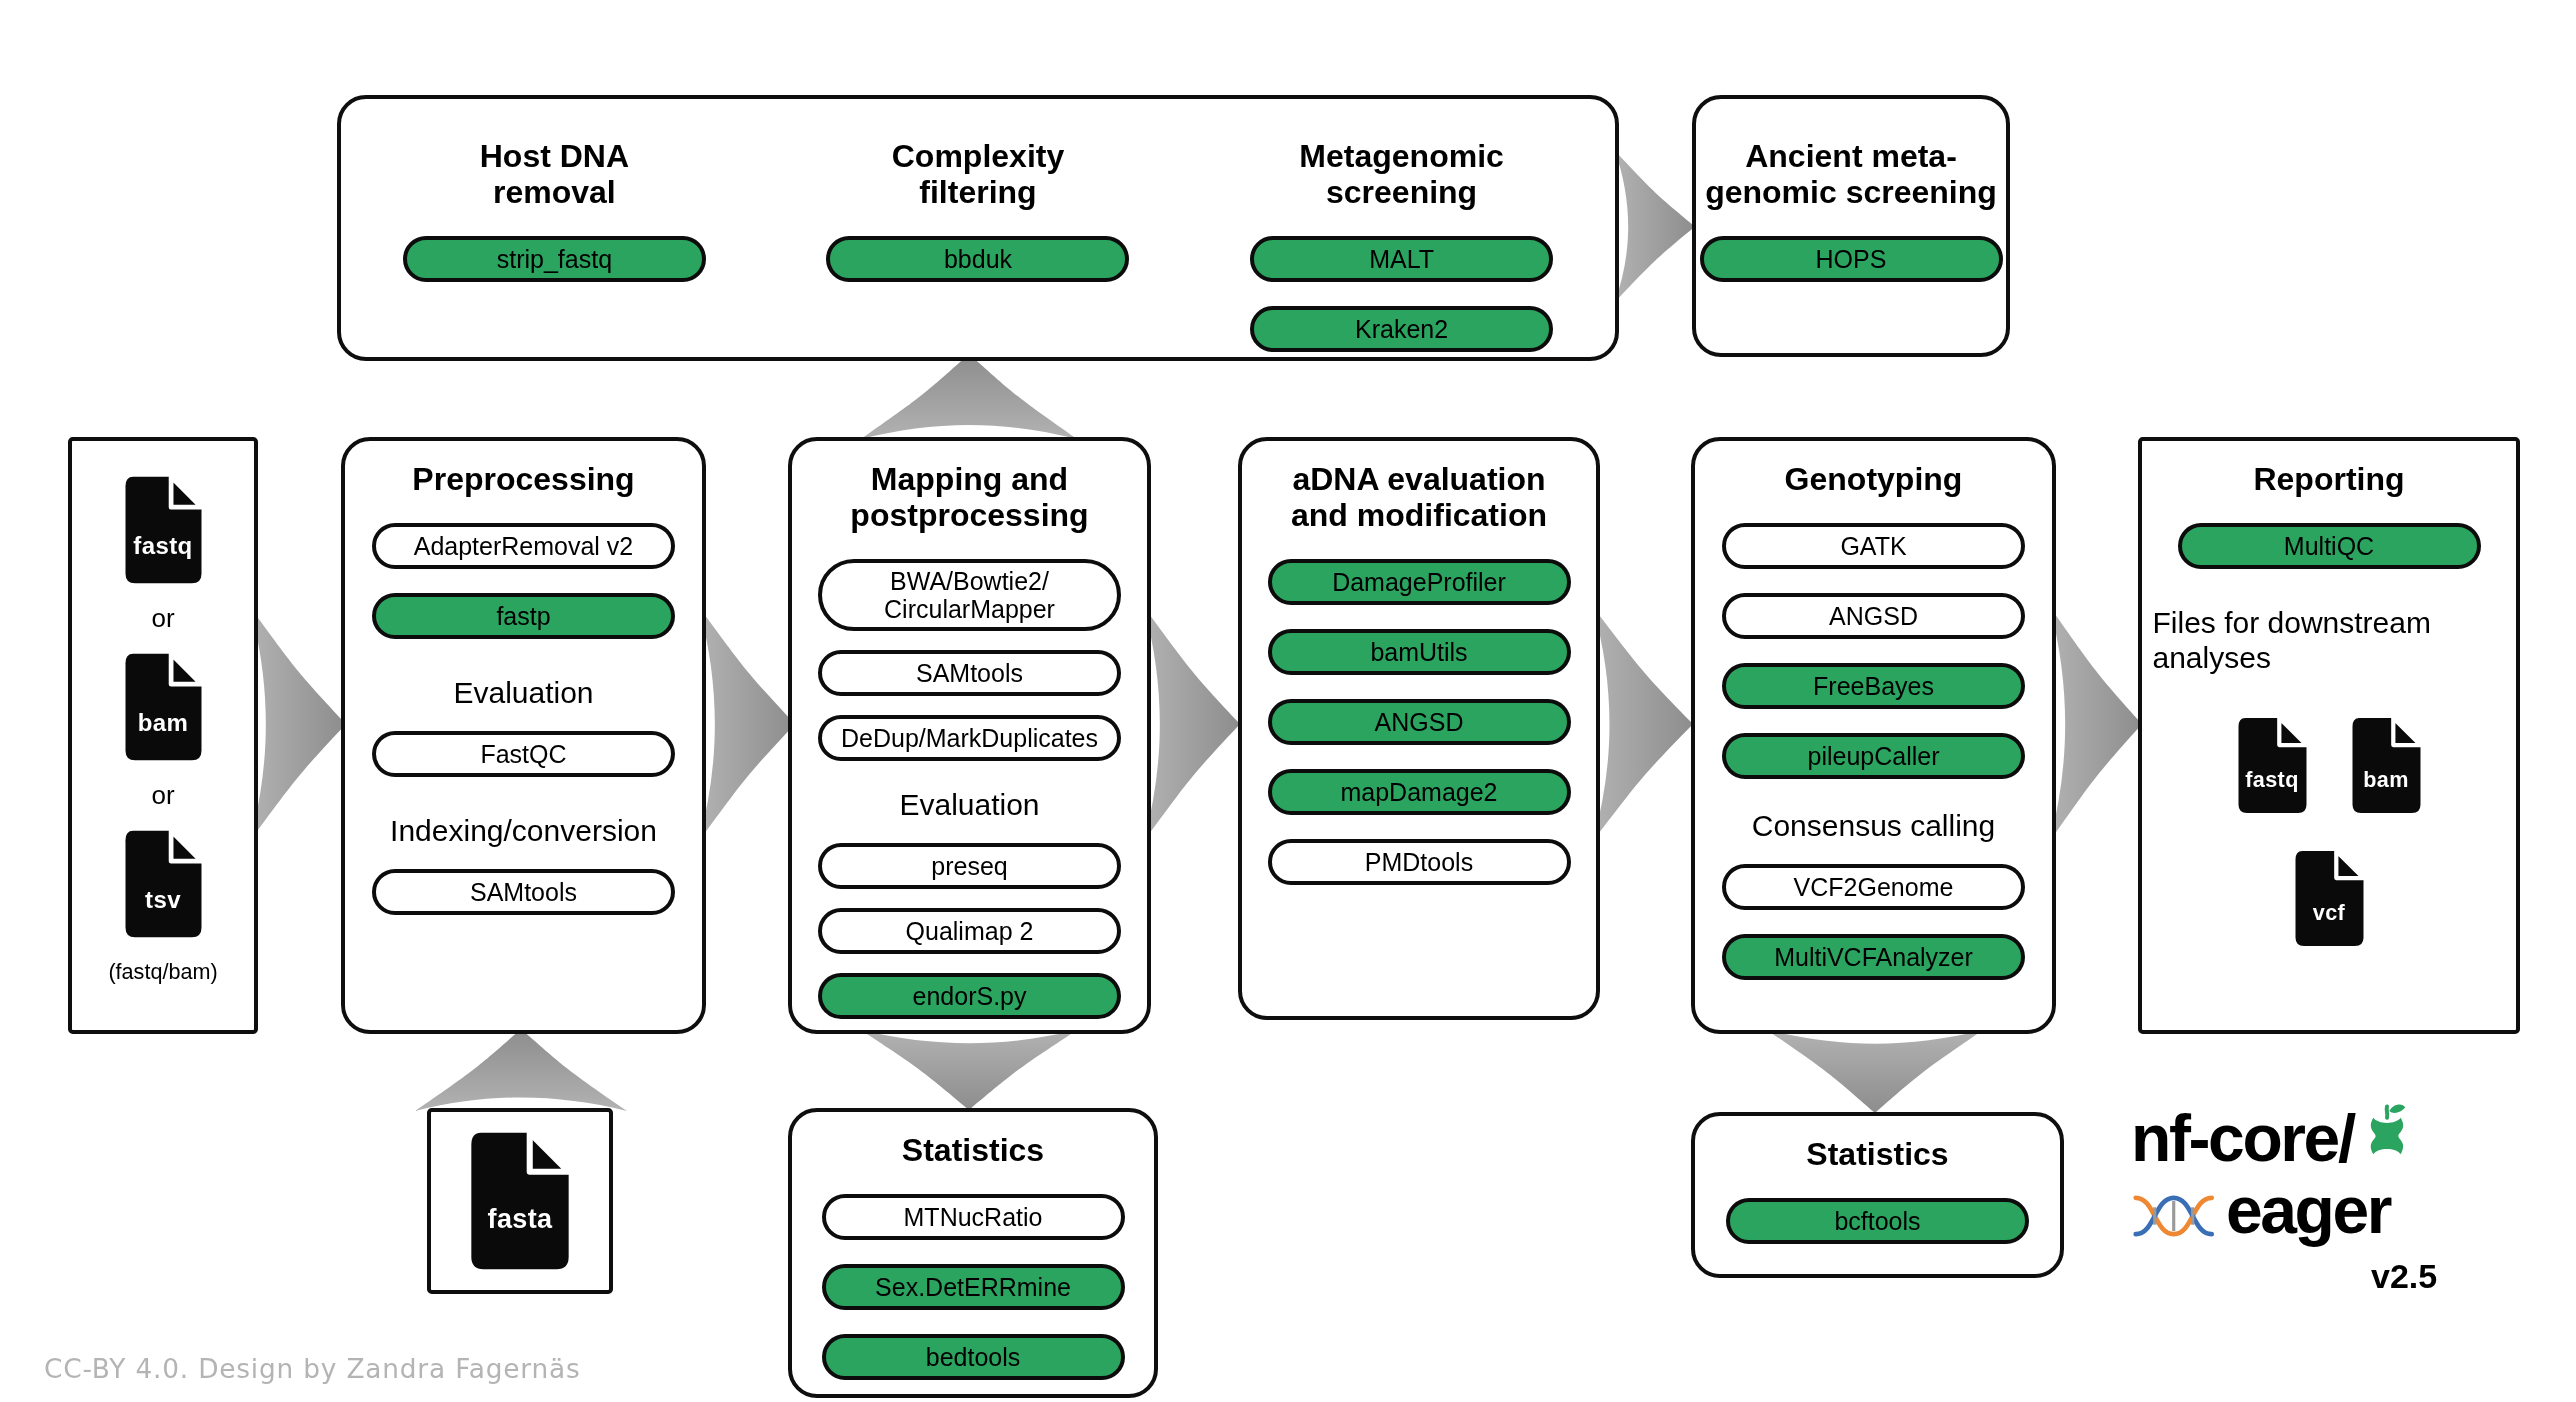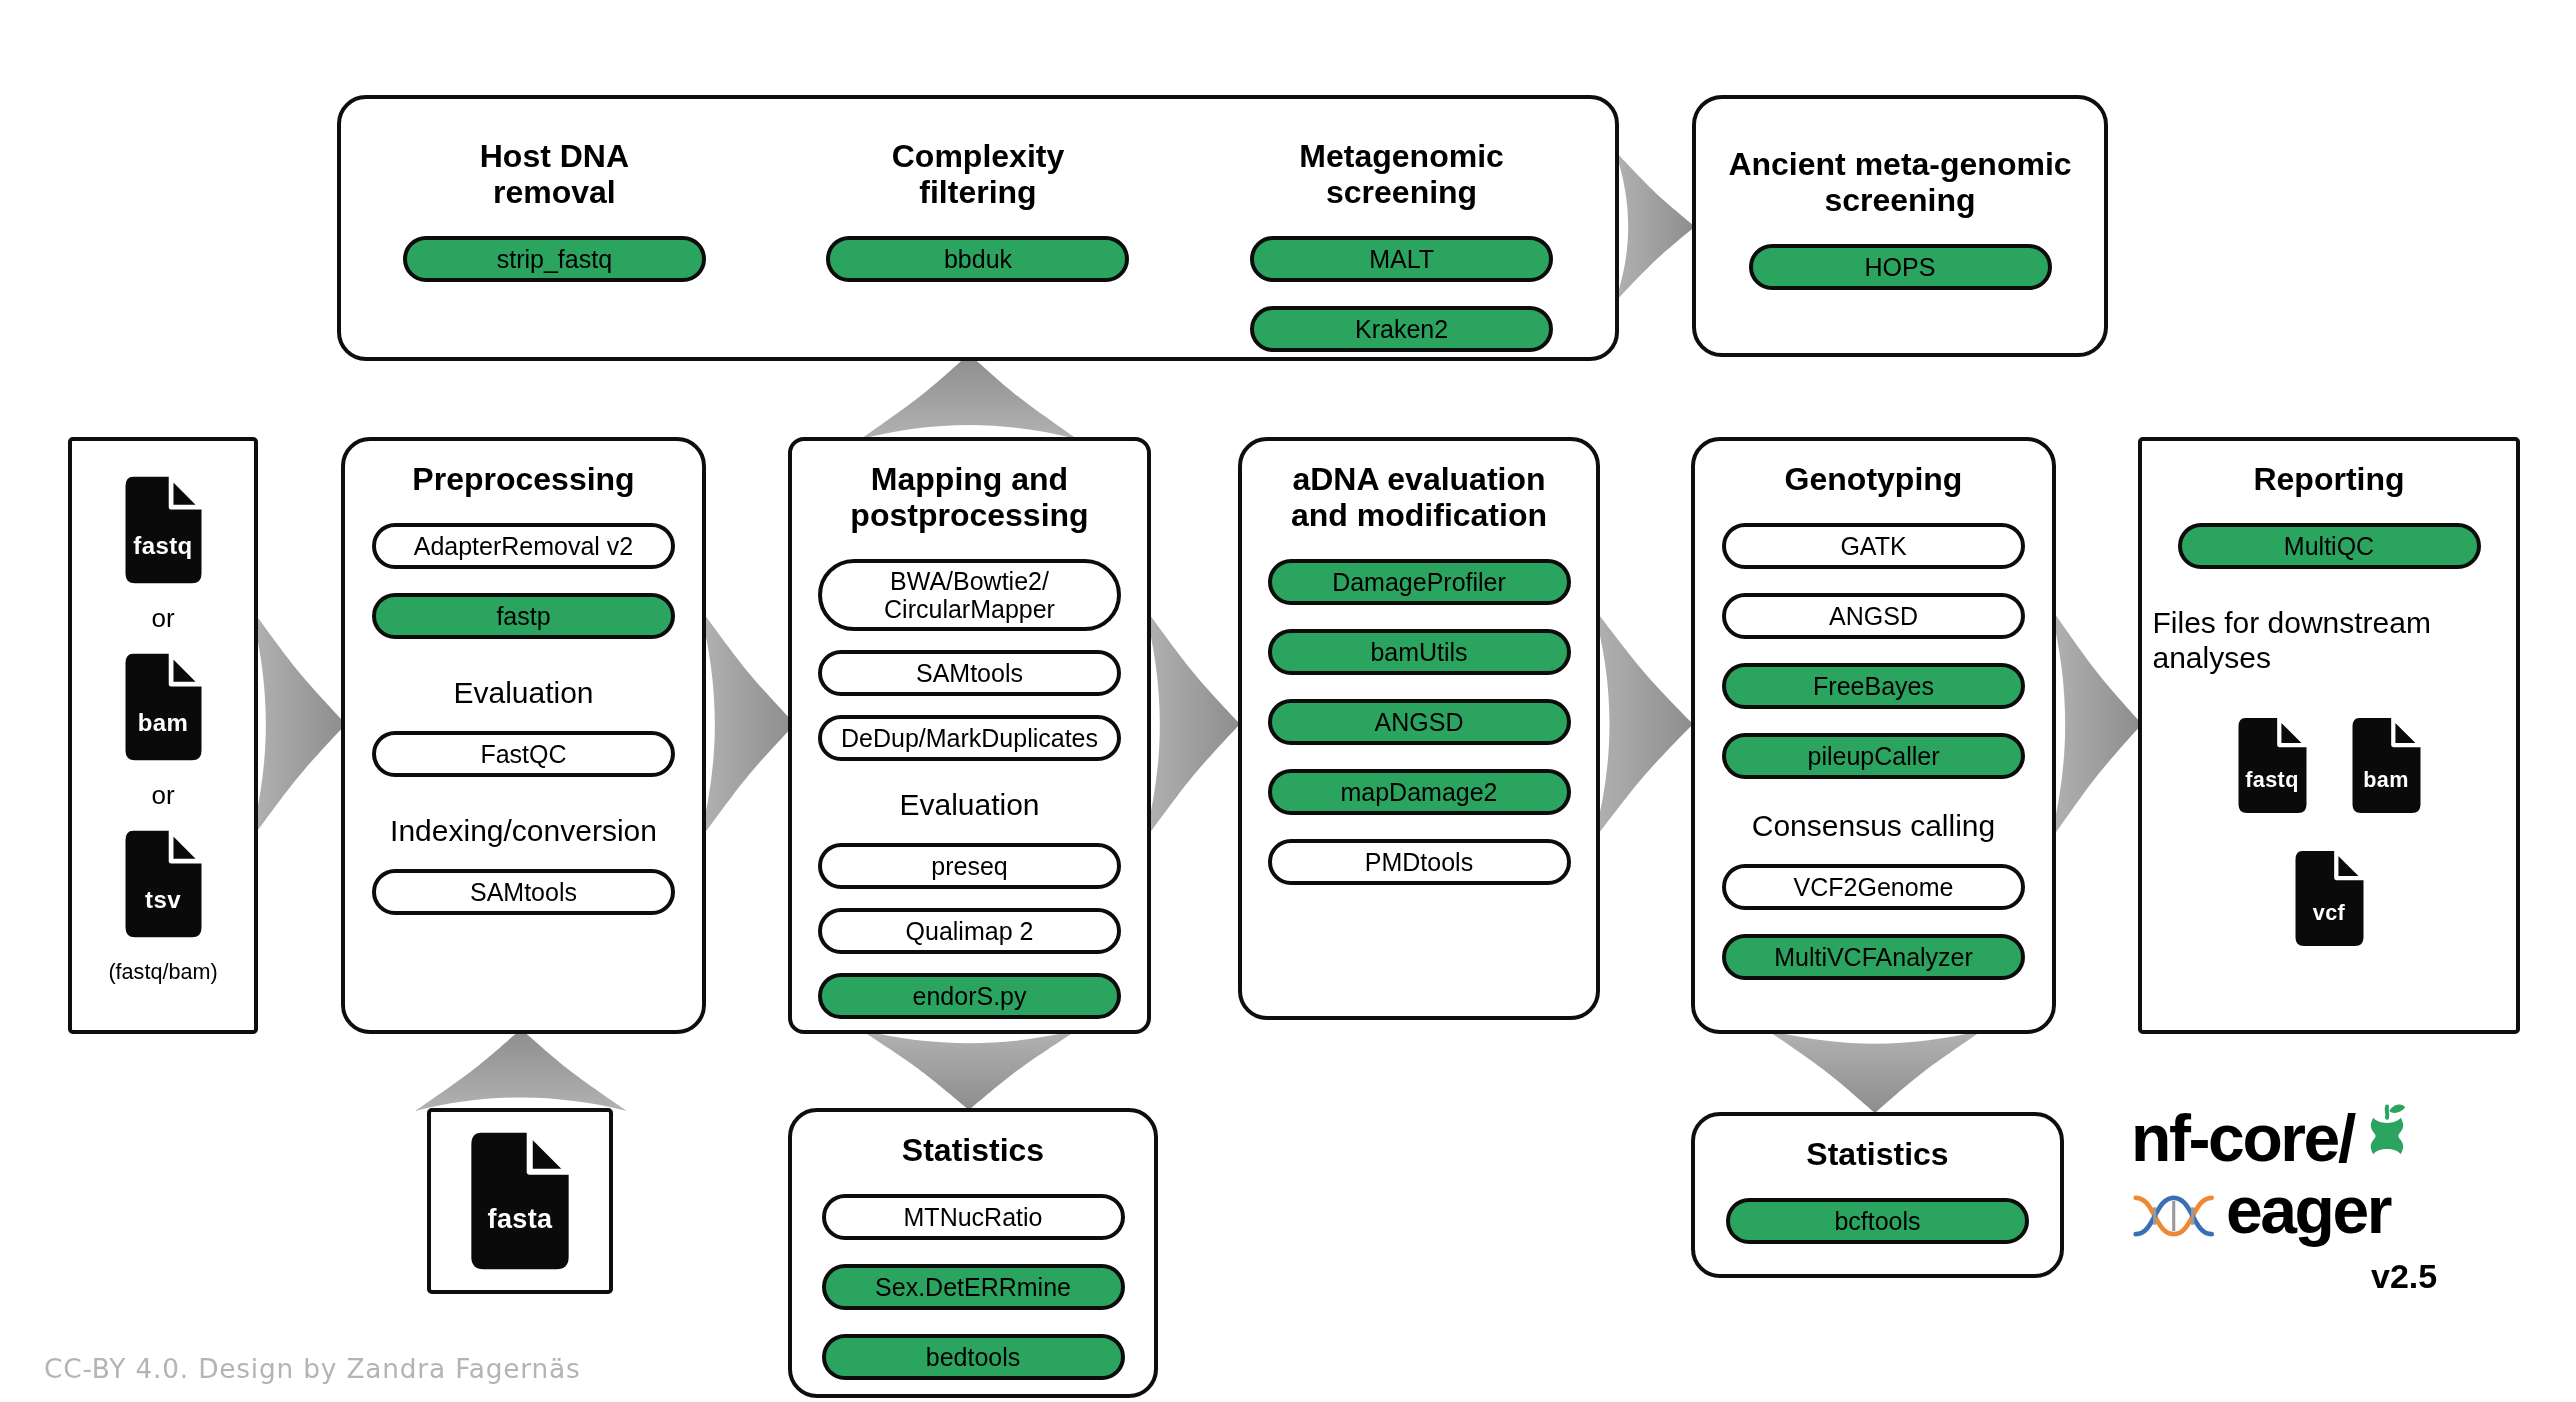--- a/index.html
+++ b/index.html
@@ -152,21 +152,21 @@
       <div class="box-title" style="max-width:240px;">Complexity filtering</div>
       <div class="pill green tight">bbduk</div>
     </div>
     <div class="screen-col">
       <div class="box-title" style="max-width:304px;">Metagenomic screening</div>
       <div class="pill green tight">MALT</div>
       <div class="pill green">Kraken2</div>
     </div>
   </div>
 
-  <div class="box rounded" style="left:1692px;top:95px;width:416px;height:262px;padding-top:27px;border-radius:30px;">
+  <div class="box rounded" style="left:1692px;top:95px;width:318px;height:262px;padding-top:19px;">
     <div class="box-title" style="max-width:345px;">Ancient meta-genomic screening</div>
     <div class="pill green tight">HOPS</div>
   </div>
 
   <div class="box square" style="left:68px;top:437px;width:190px;height:597px;padding-top:32px;">
     <div class="file-icon">
       <svg viewBox="0 0 100 120" aria-hidden="true">
         <path d="M18,4 H58 L90,36 V106 Q90,116 80,116 H20 Q10,116 10,106 V14 Q10,4 18,4 Z" fill="#0a0a0a"></path>
         <path d="M58,4 L90,36 L58,36 Z" fill="#0a0a0a" stroke="#fff" stroke-width="5" stroke-linejoin="round"></path>
       </svg>
@@ -194,21 +194,21 @@
   <div class="box rounded" style="left:341px;top:437px;width:365px;height:597px;">
     <div class="box-title">Preprocessing</div>
     <div class="pill white tight">AdapterRemoval v2</div>
     <div class="pill green">fastp</div>
     <div class="sub-heading">Evaluation</div>
     <div class="pill white tight">FastQC</div>
     <div class="sub-heading">Indexing/conversion</div>
     <div class="pill white tight">SAMtools</div>
   </div>
 
-  <div class="box rounded" style="left:788px;top:437px;width:363px;height:597px;border-radius:16px;">
+  <div class="box rounded" style="left:788px;top:437px;width:363px;height:597px;">
     <div class="box-title" style="max-width:272px;">Mapping and postprocessing</div>
     <div class="pill white tight">BWA/Bowtie2/ CircularMapper</div>
     <div class="pill white tight">SAMtools</div>
     <div class="pill white tight">DeDup/MarkDuplicates</div>
     <div class="sub-heading" style="margin-top:27px;">Evaluation</div>
     <div class="pill white tight">preseq</div>
     <div class="pill white tight">Qualimap 2</div>
     <div class="pill green tight">endorS.py</div>
   </div>
 

